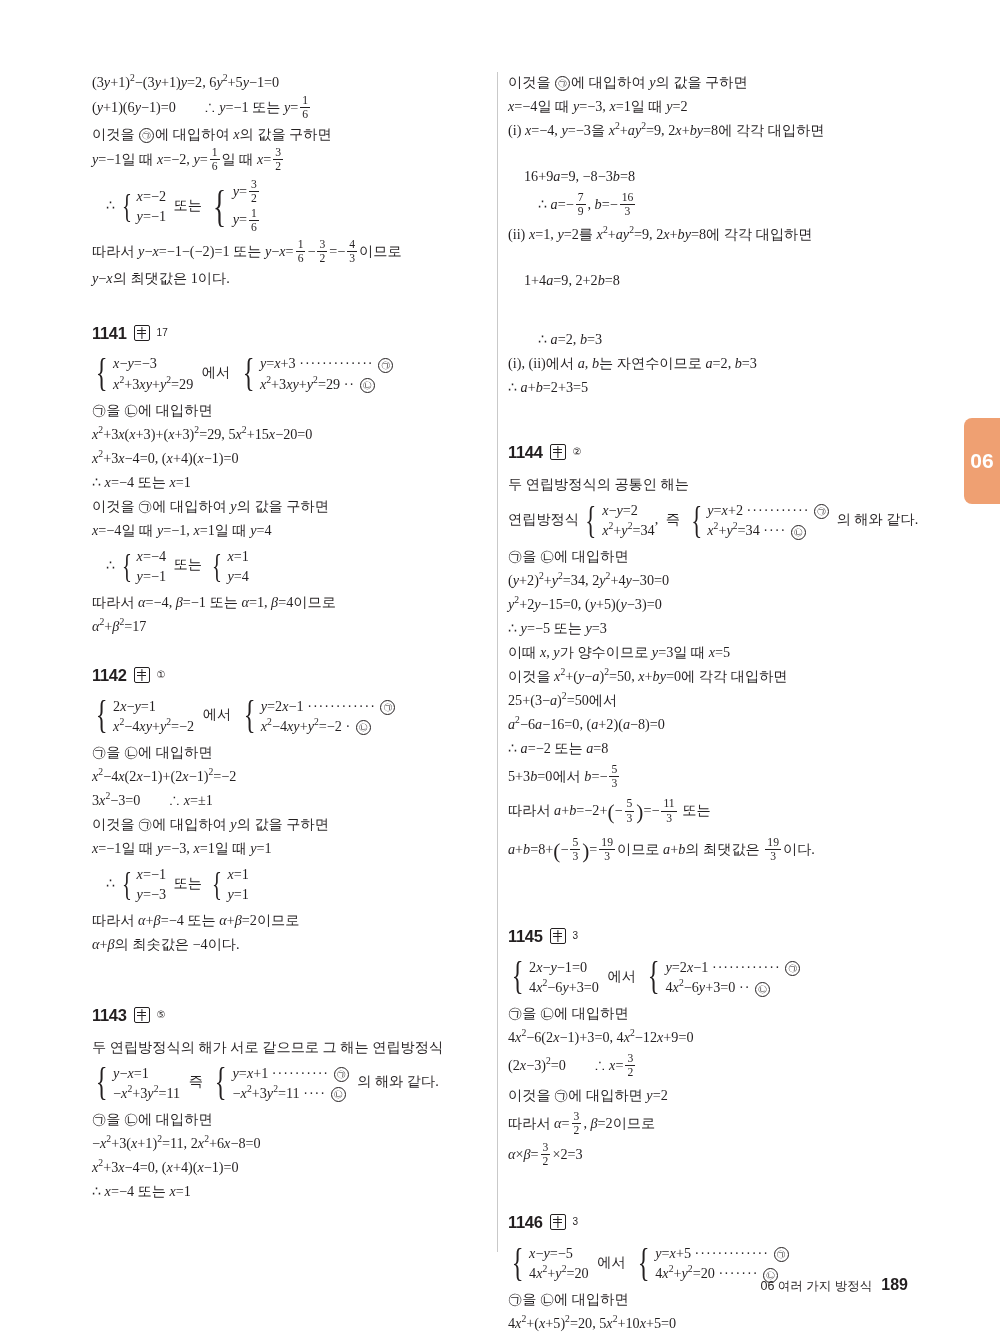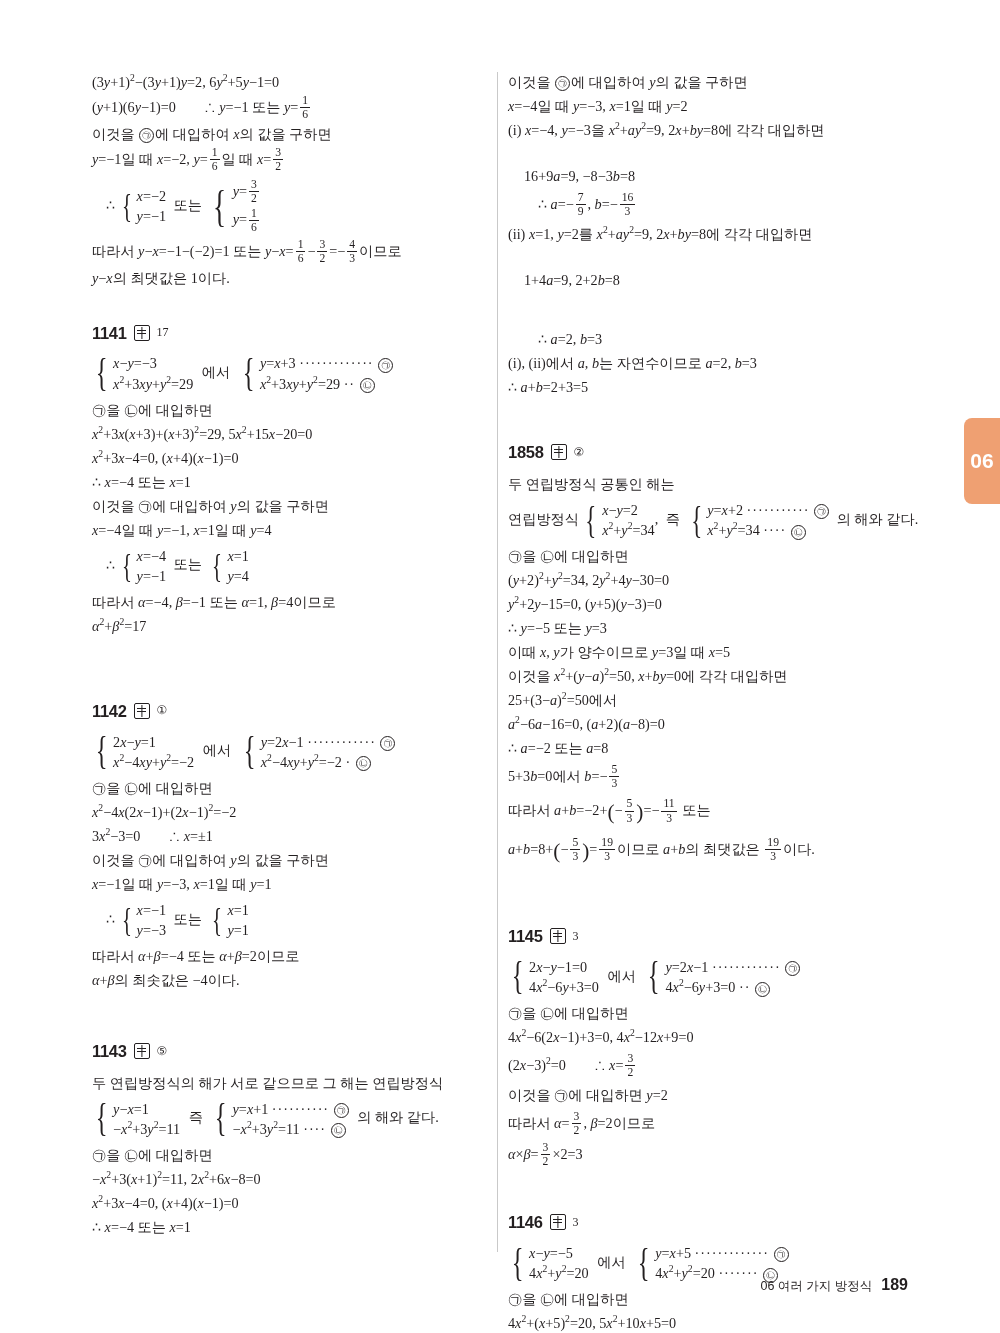--- a/index.html
+++ b/index.html
@@ -65,21 +65,21 @@
     display:inline-block;
   }
   .pnum .bookicon:before{
     content:"";position:absolute;left:50%;top:1px;bottom:1px;width:1.2px;
     background:#231f20;transform:translateX(-50%);
   }
   .pnum .bookicon:after{
     content:"";position:absolute;left:2.5px;right:2.5px;top:4px;height:1px;
     background:#231f20;box-shadow:0 3px 0 #231f20;
   }
-  .pnum .ans{font-size:12px;font-family:Liberation Serif, serif;}
+  .pnum .ans{font-size:10px;font-family:Liberation Sans, sans-serif;}
   .line{margin:1px 0;white-space:nowrap;}
   .ind1{padding-left:16px;margin-top:23px;}
   .ind2{padding-left:30px;margin-top:36px;}
   .blk{margin:4px 0;}
   i{font-family:"Liberation Serif", serif;font-style:italic;}
   .frac{
     display:inline-block;
     vertical-align:middle;
     text-align:center;
     font-size:0.82em;
@@ -191,21 +191,21 @@
         <span style="margin:0 4px;">또는</span>
         <span class="sys">
             <span class="brace">{</span>
             <span class="sysrows"><span class="r"><i>x</i>=1</span><br><span class="r"><i>y</i>=4</span></span>
           </span>
       </div>
       <div class="line">따라서 <i>α</i>=−4, <i>β</i>=−1 또는 <i>α</i>=1, <i>β</i>=4이므로</div>
       <div class="line"><i>α</i><sup>2</sup>+<i>β</i><sup>2</sup>=17</div>
     </div>
 
-    <div class="pnum" style="margin-top:60px;text-align:right;">
+    <div class="pnum" style="margin-top:24px;text-align:right;">
       <span class="num">1142</span>
       <span class="bookicon"></span>
       <span class="ans">①</span>
     </div>
     <div>
       <div class="line blk">
         <span class="sys">
             <span class="brace" style="font-size:2.8em;">{</span>
             <span class="sysrows"><span class="r">2<i>x</i>−<i>y</i>=1</span><br><span class="r"><i>x</i><sup>2</sup>−4<i>xy</i>+<i>y</i><sup>2</sup>=−2</span></span>
           </span>
@@ -271,26 +271,26 @@
       <div class="line ind1">16+9<i>a</i>=9, −8−3<i>b</i>=8</div>
       <div class="line ind2 blk">∴ <i>a</i>=−<span class="frac"><span class="n">7</span><span class="d">9</span></span>, <i>b</i>=−<span class="frac"><span class="n">16</span><span class="d">3</span></span></div>
       <div class="line">(ii) <i>x</i>=1, <i>y</i>=2를 <i>x</i><sup>2</sup>+<i>ay</i><sup>2</sup>=9, 2<i>x</i>+<i>by</i>=8에 각각 대입하면</div>
       <div class="line ind1">1+4<i>a</i>=9, 2+2<i>b</i>=8</div>
       <div class="line ind2">∴ <i>a</i>=2, <i>b</i>=3</div>
       <div class="line">(i), (ii)에서 <i>a</i>, <i>b</i>는 자연수이므로 <i>a</i>=2, <i>b</i>=3</div>
       <div class="line">∴ <i>a</i>+<i>b</i>=2+3=5</div>
     </div>
 
     <div class="pnum" style="margin-top:40px;">
-      <span class="num">1858</span>
+      <span class="num">1144</span>
       <span class="bookicon"></span>
       <span class="ans">②</span>
     </div>
     <div>
-      <div class="line">두 연립방정식 공통인 해는</div>
+      <div class="line">두 연립방정식의 공통인 해는</div>
       <div class="line blk">
         <span>연립방정식</span>
         <span class="sys">
             <span class="brace" style="font-size:2.6em;">{</span>
             <span class="sysrows"><span class="r"><i>x</i>−<i>y</i>=2</span><br><span class="r"><i>x</i><sup>2</sup>+<i>y</i><sup>2</sup>=34</span></span>
           </span><span>,</span>
         <span style="margin:0 4px;">즉</span>
         <span class="sys">
             <span class="brace" style="font-size:2.6em;">{</span>
             <span class="sysrows"><span class="r"><i>y</i>=<i>x</i>+2 <span class="dots">···········</span> <span class="circ">㉠</span></span><br><span class="r"><i>x</i><sup>2</sup>+<i>y</i><sup>2</sup>=34 <span class="dots">····</span> <span class="circ">㉡</span></span></span>

